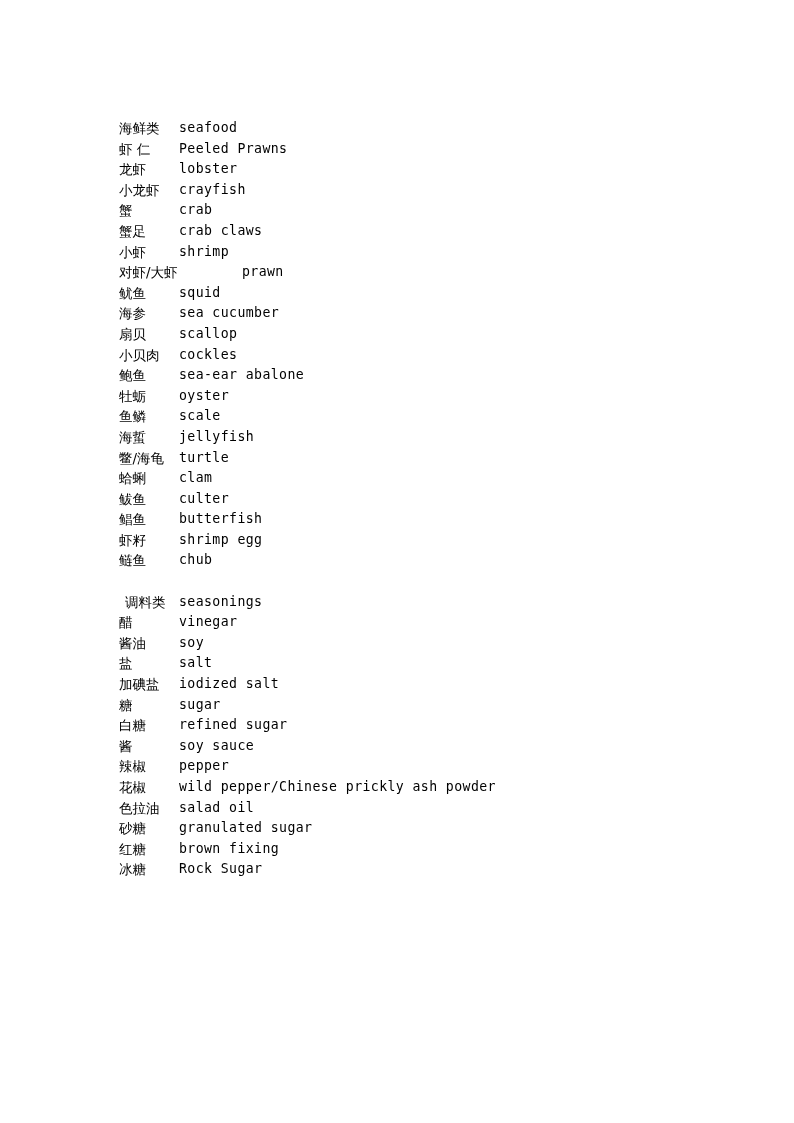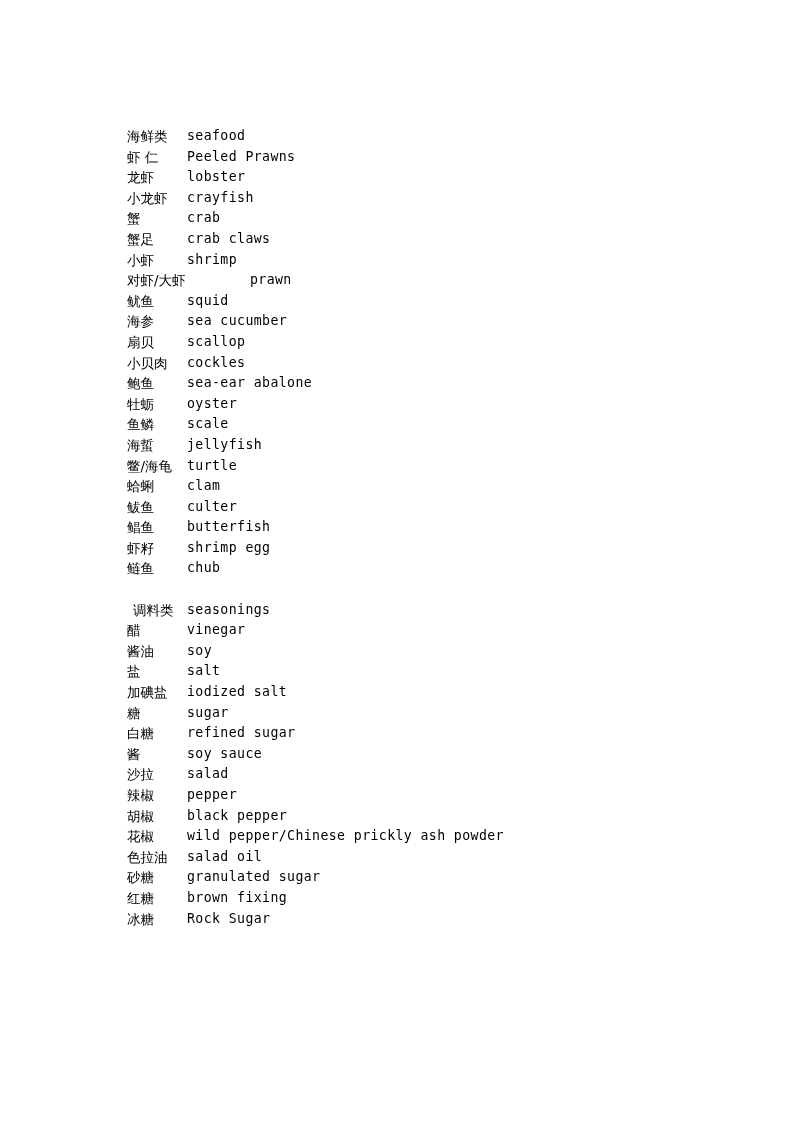--- a/index.html
+++ b/index.html
@@ -21,21 +21,21 @@
     overflow: hidden;
     box-sizing: border-box;
   }
   .content {
     position: absolute;
     left: 119px;
     top: 118px;
     width: 620px;
   }
   .section {
-    margin: 8px;
+    margin: 0;
     padding: 0;
   }
   .section + .section {
     margin-top: 20.6px; 
   }
   .row {
     display: block;
     height: 20.6px;
     line-height: 20.6px;
     white-space: nowrap;
@@ -162,27 +162,21 @@
       <div class="row">
         <span class="term">糖</span><span class="gloss">sugar</span>
       </div>
       <div class="row">
         <span class="term">白糖</span><span class="gloss">refined sugar</span>
       </div>
       <div class="row">
         <span class="term">酱</span><span class="gloss">soy sauce</span>
       </div>
       <div class="row">
-        <span class="term">沙拉</span><span class="gloss">salad</span>
-      </div>
-      <div class="row">
         <span class="term">辣椒</span><span class="gloss">pepper</span>
-      </div>
-      <div class="row">
-        <span class="term">胡椒</span><span class="gloss">black pepper</span>
       </div>
       <div class="row">
         <span class="term">花椒</span><span class="gloss">wild pepper/Chinese prickly ash powder</span>
       </div>
       <div class="row">
         <span class="term">色拉油</span><span class="gloss">salad oil</span>
       </div>
       <div class="row">
         <span class="term">砂糖</span><span class="gloss">granulated sugar</span>
       </div>

